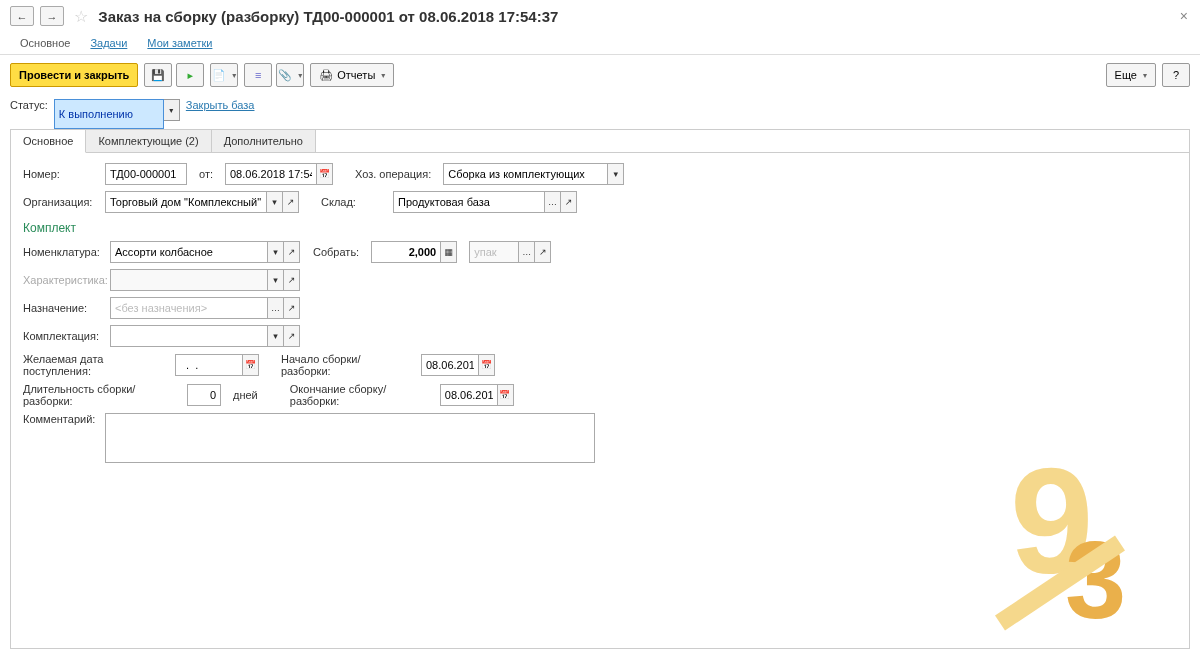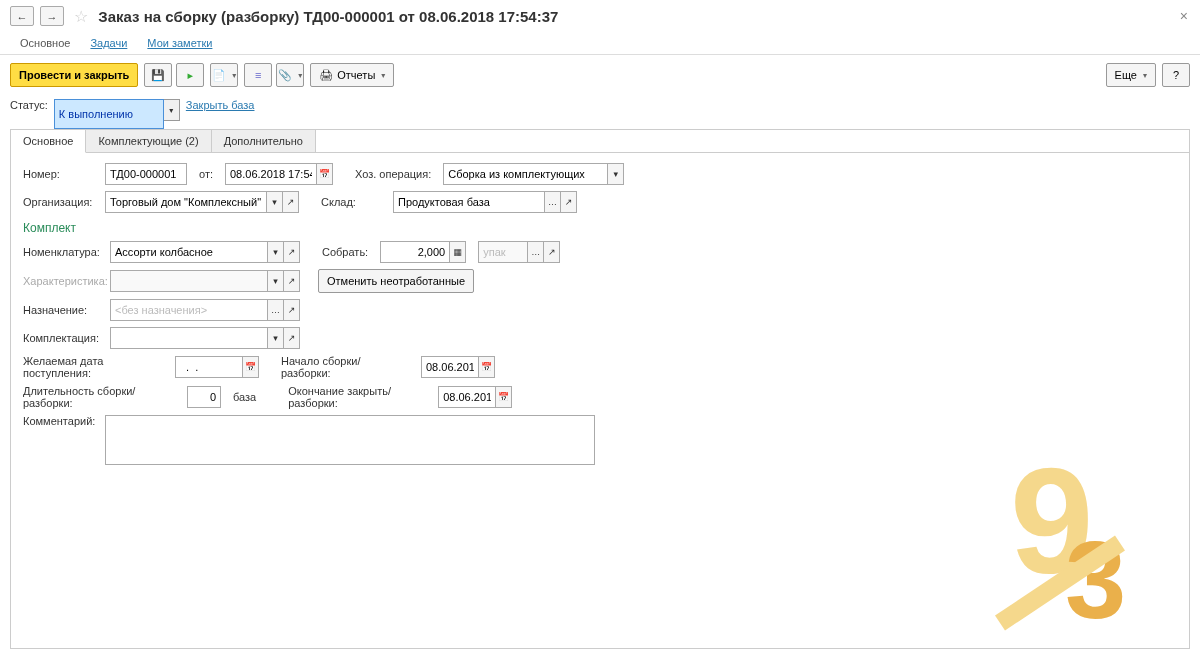--- a/index.html
+++ b/index.html
@@ -142,40 +142,39 @@
 
     <div class="section-title">Комплект</div>
 
     <div class="form-row">
       <span class="lbl w75">Номенклатура:</span>
       <div class="input-grp">
         <input style="width: 158px;" value="Ассорти колбасное">
         <div class="mini">▾</div>
         <div class="mini">↗</div>
       </div>
-      <span class="lbl" style="margin-left:10px">Собрать:</span>
-      <div class="input-grp">
-        <input style="width: 70px; text-align: right;" value="2,000">
+      <span class="lbl" style="margin-left:1px">Собрать:</span>
+      <div class="input-grp">
+        <input style="width: 70px; text-align: right; font-weight: bold;" value="2,000">
         <div class="mini">▦</div>
       </div>
       <div class="input-grp">
         <input style="width: 50px;" readonly="" placeholder="упак">
         <div class="mini">…</div>
         <div class="mini">↗</div>
       </div>
     </div>
 
     <div class="form-row">
       <span class="lbl w75 disabled">Характеристика:</span>
       <div class="input-grp">
         <input style="width: 158px;" readonly="">
         <div class="mini">▾</div>
         <div class="mini">↗</div>
       </div>
-      <button class="btn" style="margin-left:6px">Отменить неотработанные</button>
     </div>
 
     <div class="form-row">
       <span class="lbl w75">Назначение:</span>
       <div class="input-grp">
         <input style="width: 158px;" placeholder="&lt;без назначения&gt;">
         <div class="mini">…</div>
         <div class="mini">↗</div>
       </div>
     </div>
@@ -201,22 +200,22 @@
         <input style="width: 58px;" value="08.06.2018">
         <div class="mini">📅</div>
       </div>
     </div>
 
     <div class="form-row">
       <span class="lbl" style="width:152px">Длительность сборки/разборки:</span>
       <div class="input-grp">
           <input style="width: 34px; text-align: right;" value="0">
         </div>
-      <span class="lbl">база</span>
-      <span class="lbl" style="margin-left:20px;width:138px">Окончание закрыть/разборки:</span>
+      <span class="lbl">дней</span>
+      <span class="lbl" style="margin-left:20px;width:138px">Окончание сборку/разборки:</span>
       <div class="input-grp">
         <input style="width: 58px;" value="08.06.2018">
         <div class="mini">📅</div>
       </div>
     </div>
 
     <div class="form-row" style="align-items:flex-start">
       <span class="lbl w70">Комментарий:</span>
       <textarea class="textarea" style=""></textarea>
     </div>

